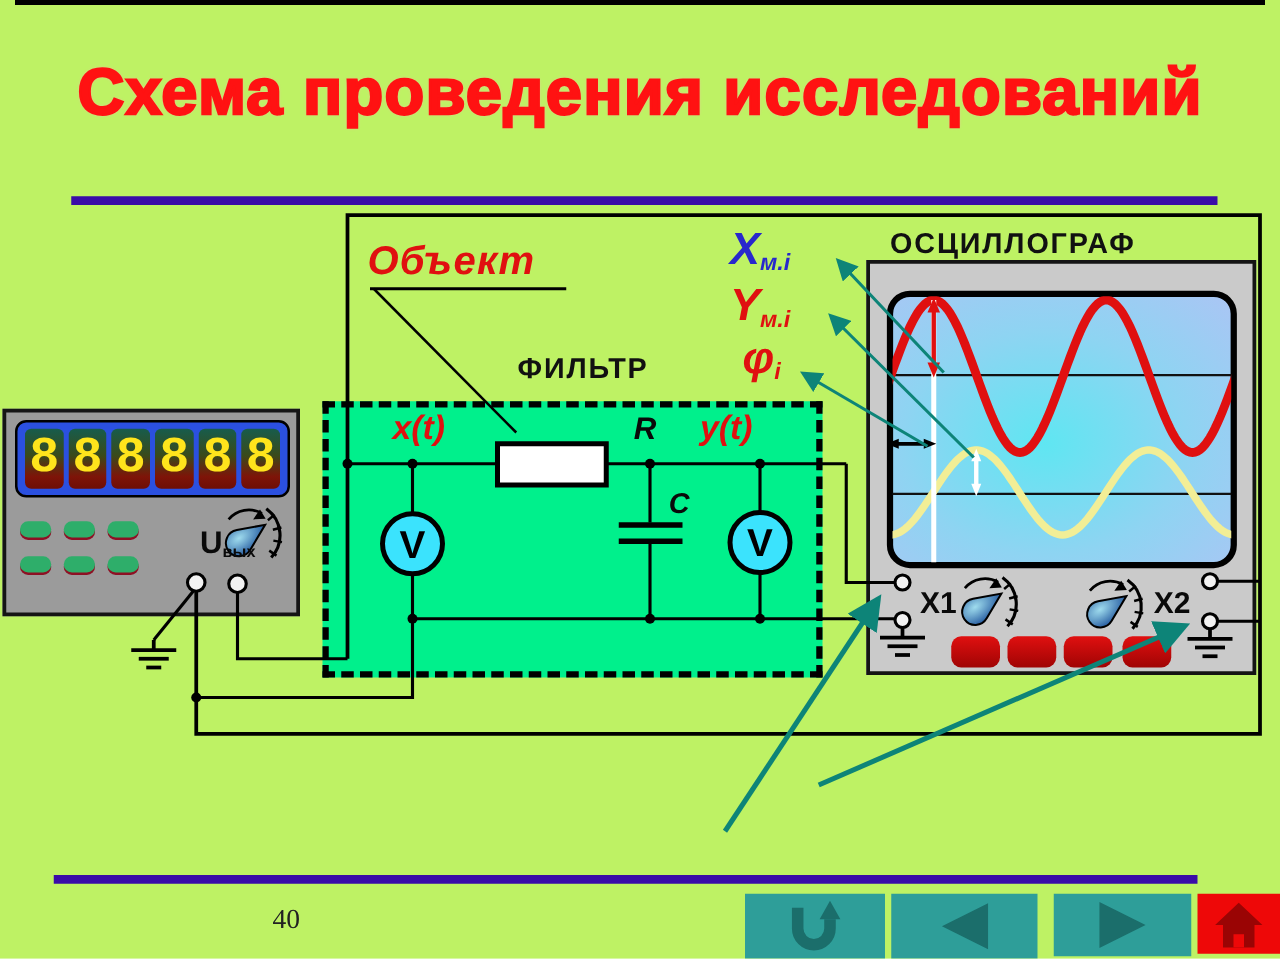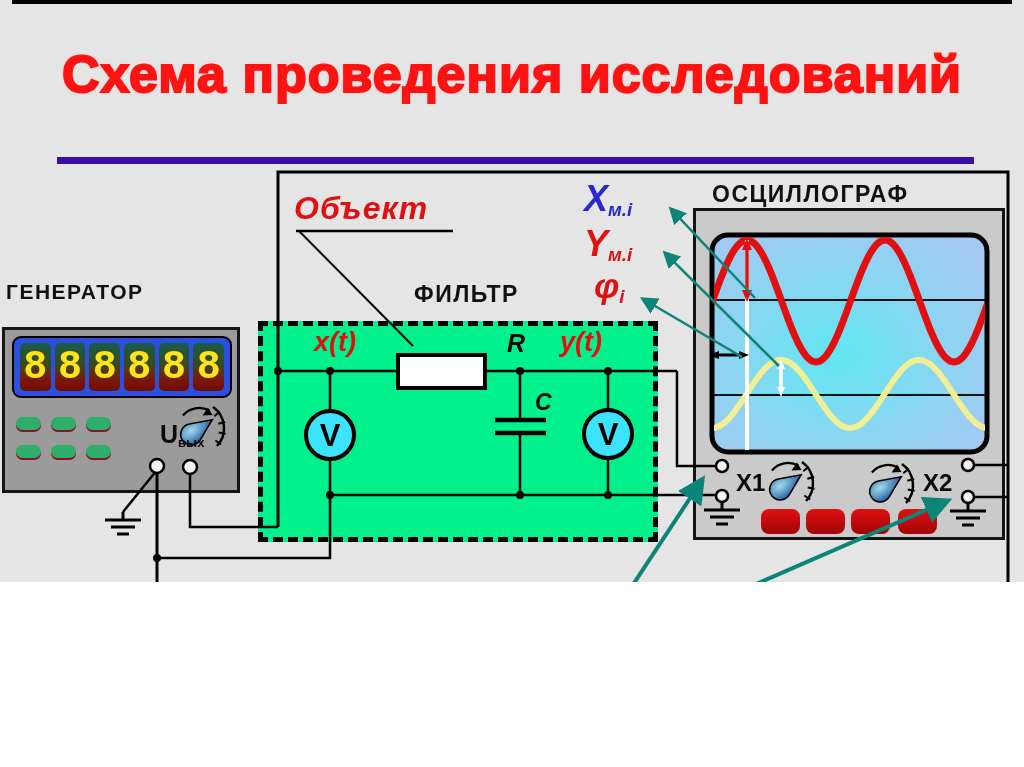--- a/index.html
+++ b/index.html
@@ -1,16 +1,16 @@
 <!DOCTYPE html>
 <html><head>
 <meta charset="utf-8">
 <style>
   html,body{margin:0;padding:0;background:#fff;}
-  .slide{position:relative;width:1024px;height:582px;background:#e5e5e5;overflow:hidden;
+  .slide{position:relative;width:1024px;height:767px;background:#bef264;overflow:hidden;
          font-family:"Liberation Sans",sans-serif;}
   .abs{position:absolute;}
   .topstrip{left:12px;top:0;width:1000px;height:4px;background:#000;z-index:2;}
   .title{left:0;top:44px;width:1024px;text-align:center;font-size:52px;font-weight:bold;
          color:#FF1212;letter-spacing:1px;-webkit-text-stroke:2px #FF1212;
          text-shadow:0 0 3px #FFAFAF;z-index:3;}
   .rule{background:#3A0CA8;z-index:2;}
   .rule.top{left:57px;top:157px;width:917px;height:7px;}
   .rule.bottom{left:43px;top:700px;width:915px;height:7px;}
   .devlabel{font-weight:bold;color:#111;letter-spacing:1.5px;z-index:10;}
@@ -52,21 +52,20 @@
 </head>
 <body>
 
 <div class="slide">
 
   <div class="abs topstrip"></div>
   <div class="abs title">Схема проведения исследований</div>
   <div class="abs rule top"></div>
   <div class="abs rule bottom"></div>
 
-  <div class="abs devlabel" style="left:6px;top:280px;font-size:21px;">ГЕНЕРАТОР</div>
   <div class="abs devlabel" style="left:414px;top:281px;font-size:23px;">ФИЛЬТР</div>
   <div class="abs devlabel" style="left:712px;top:181px;font-size:23px;">ОСЦИЛЛОГРАФ</div>
   <div class="abs serifit" style="left:294px;top:190px;font-size:32px;color:#E01010;letter-spacing:1px;">Объект</div>
 
   <div class="abs genbody"></div>
   <div class="abs gendisplay">
     <div class="digit">8</div>
     <div class="digit">8</div>
     <div class="digit">8</div>
     <div class="digit">8</div>

